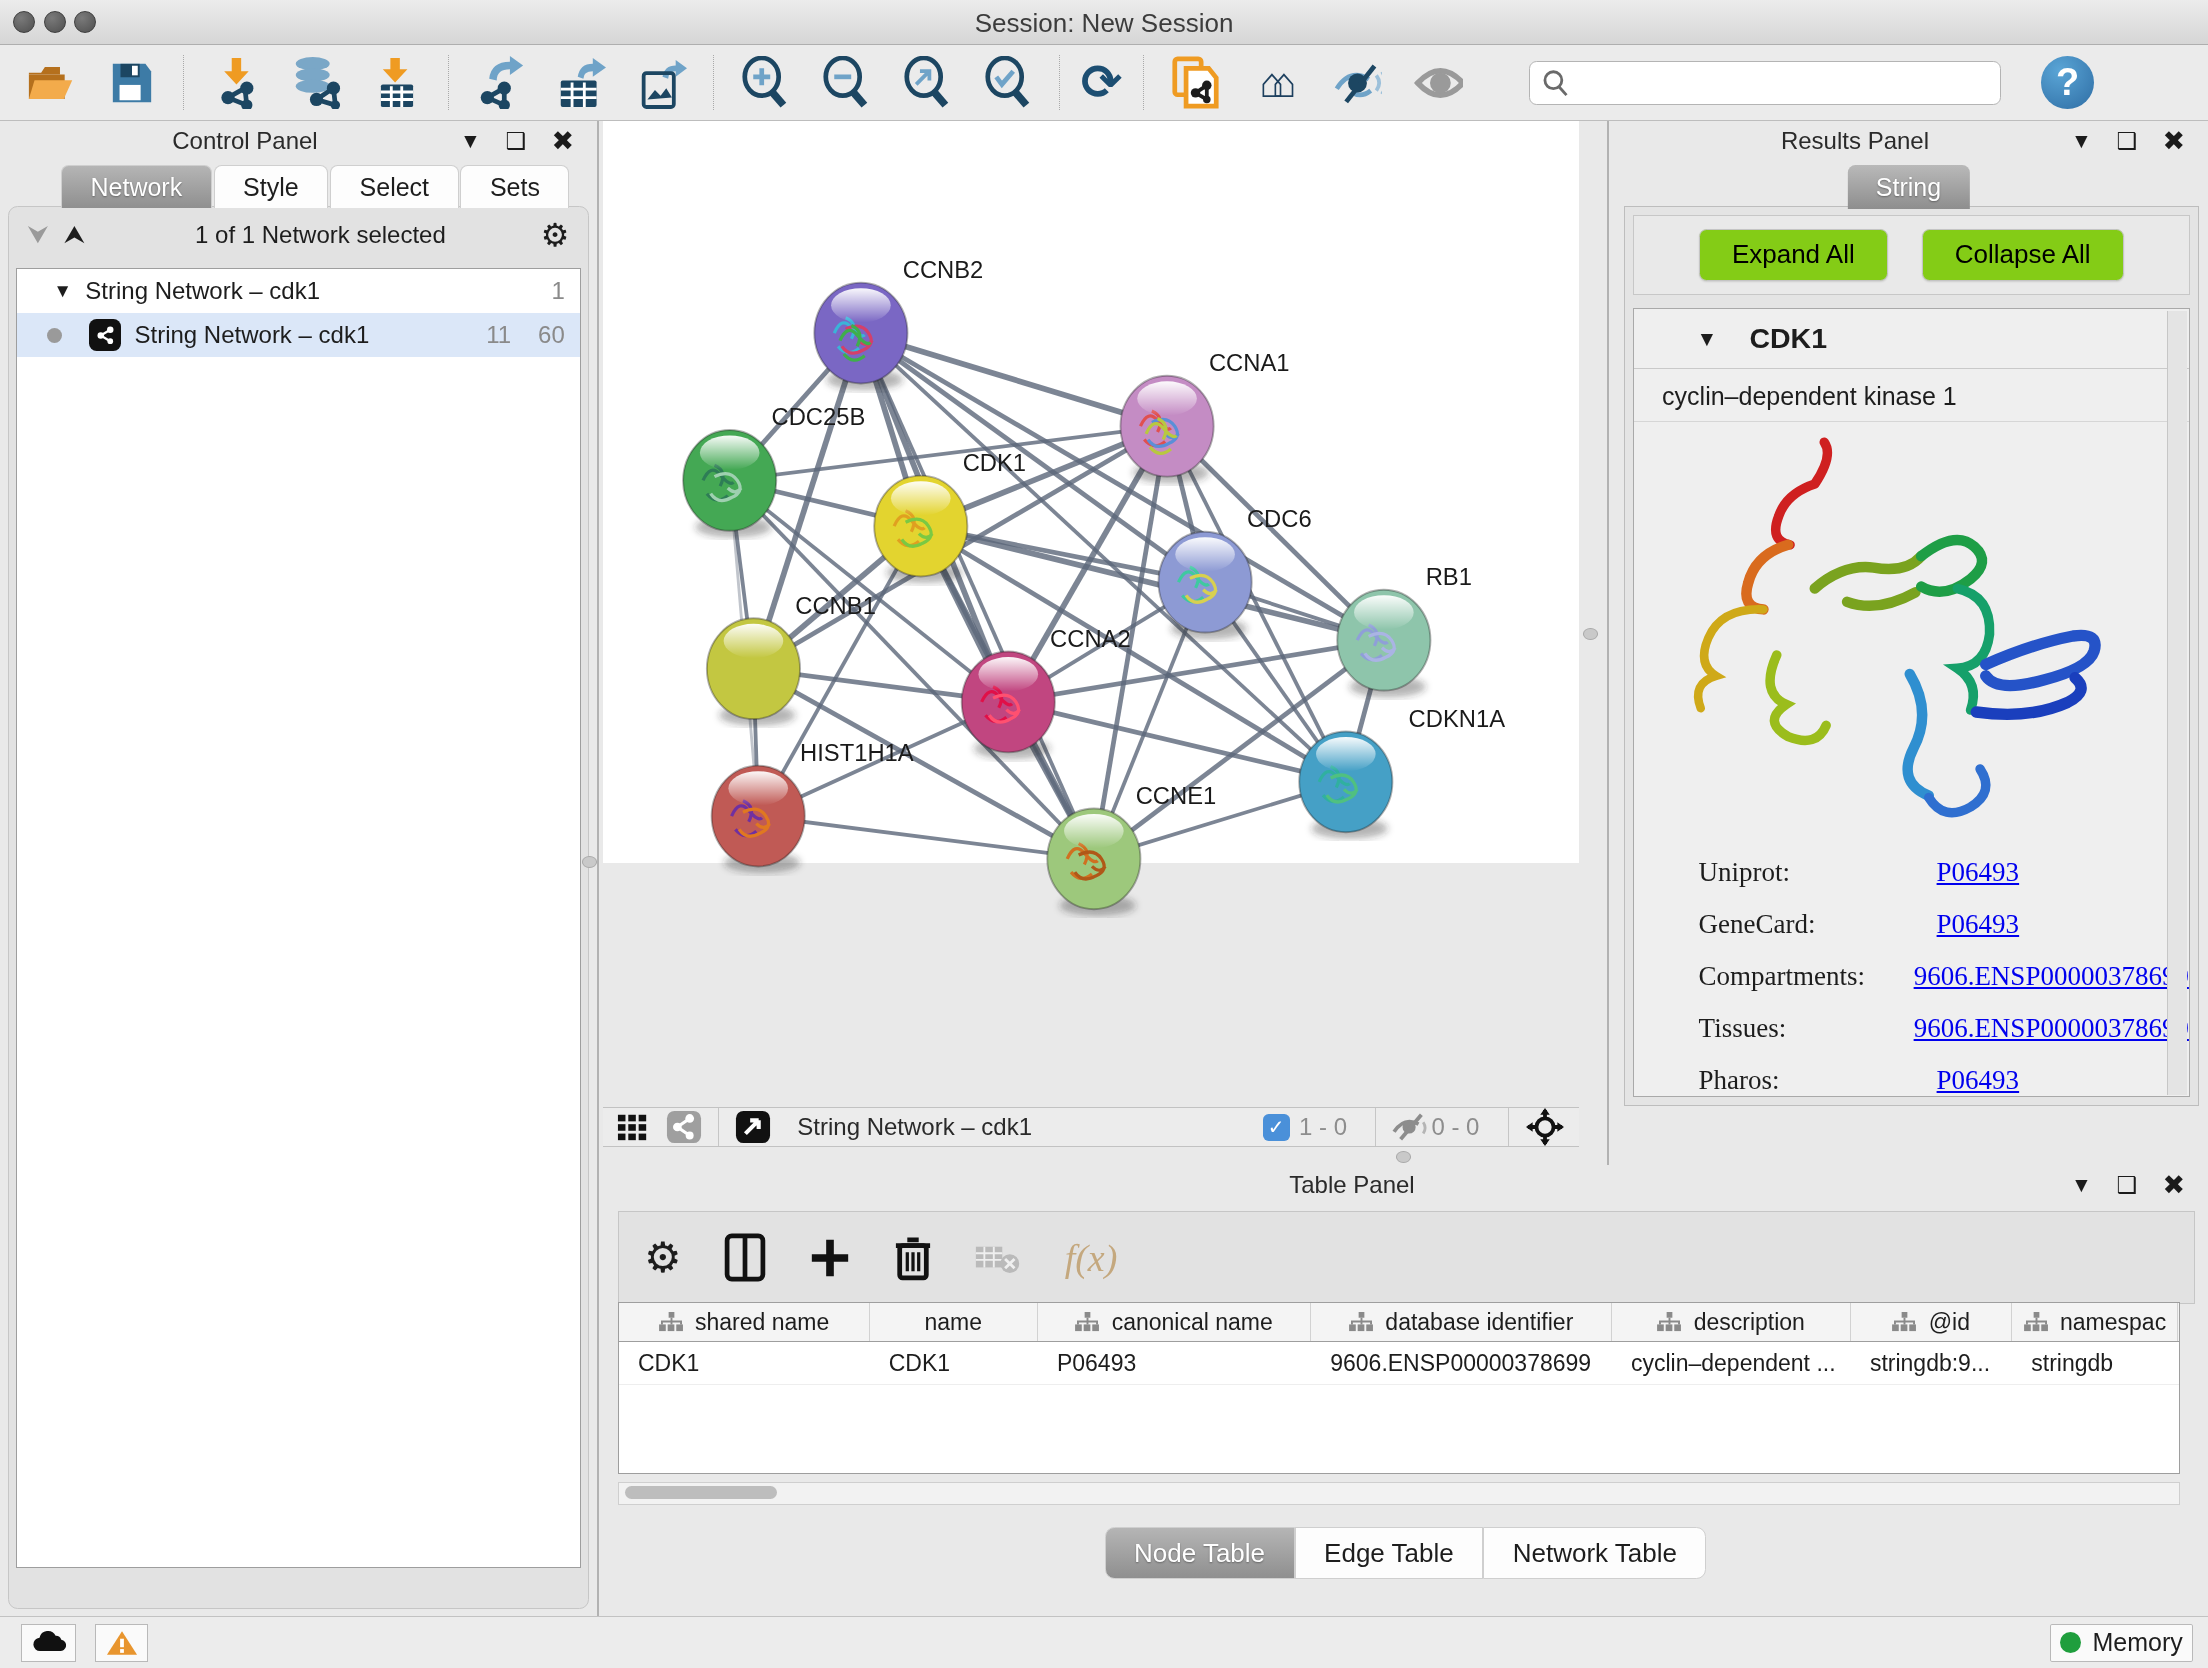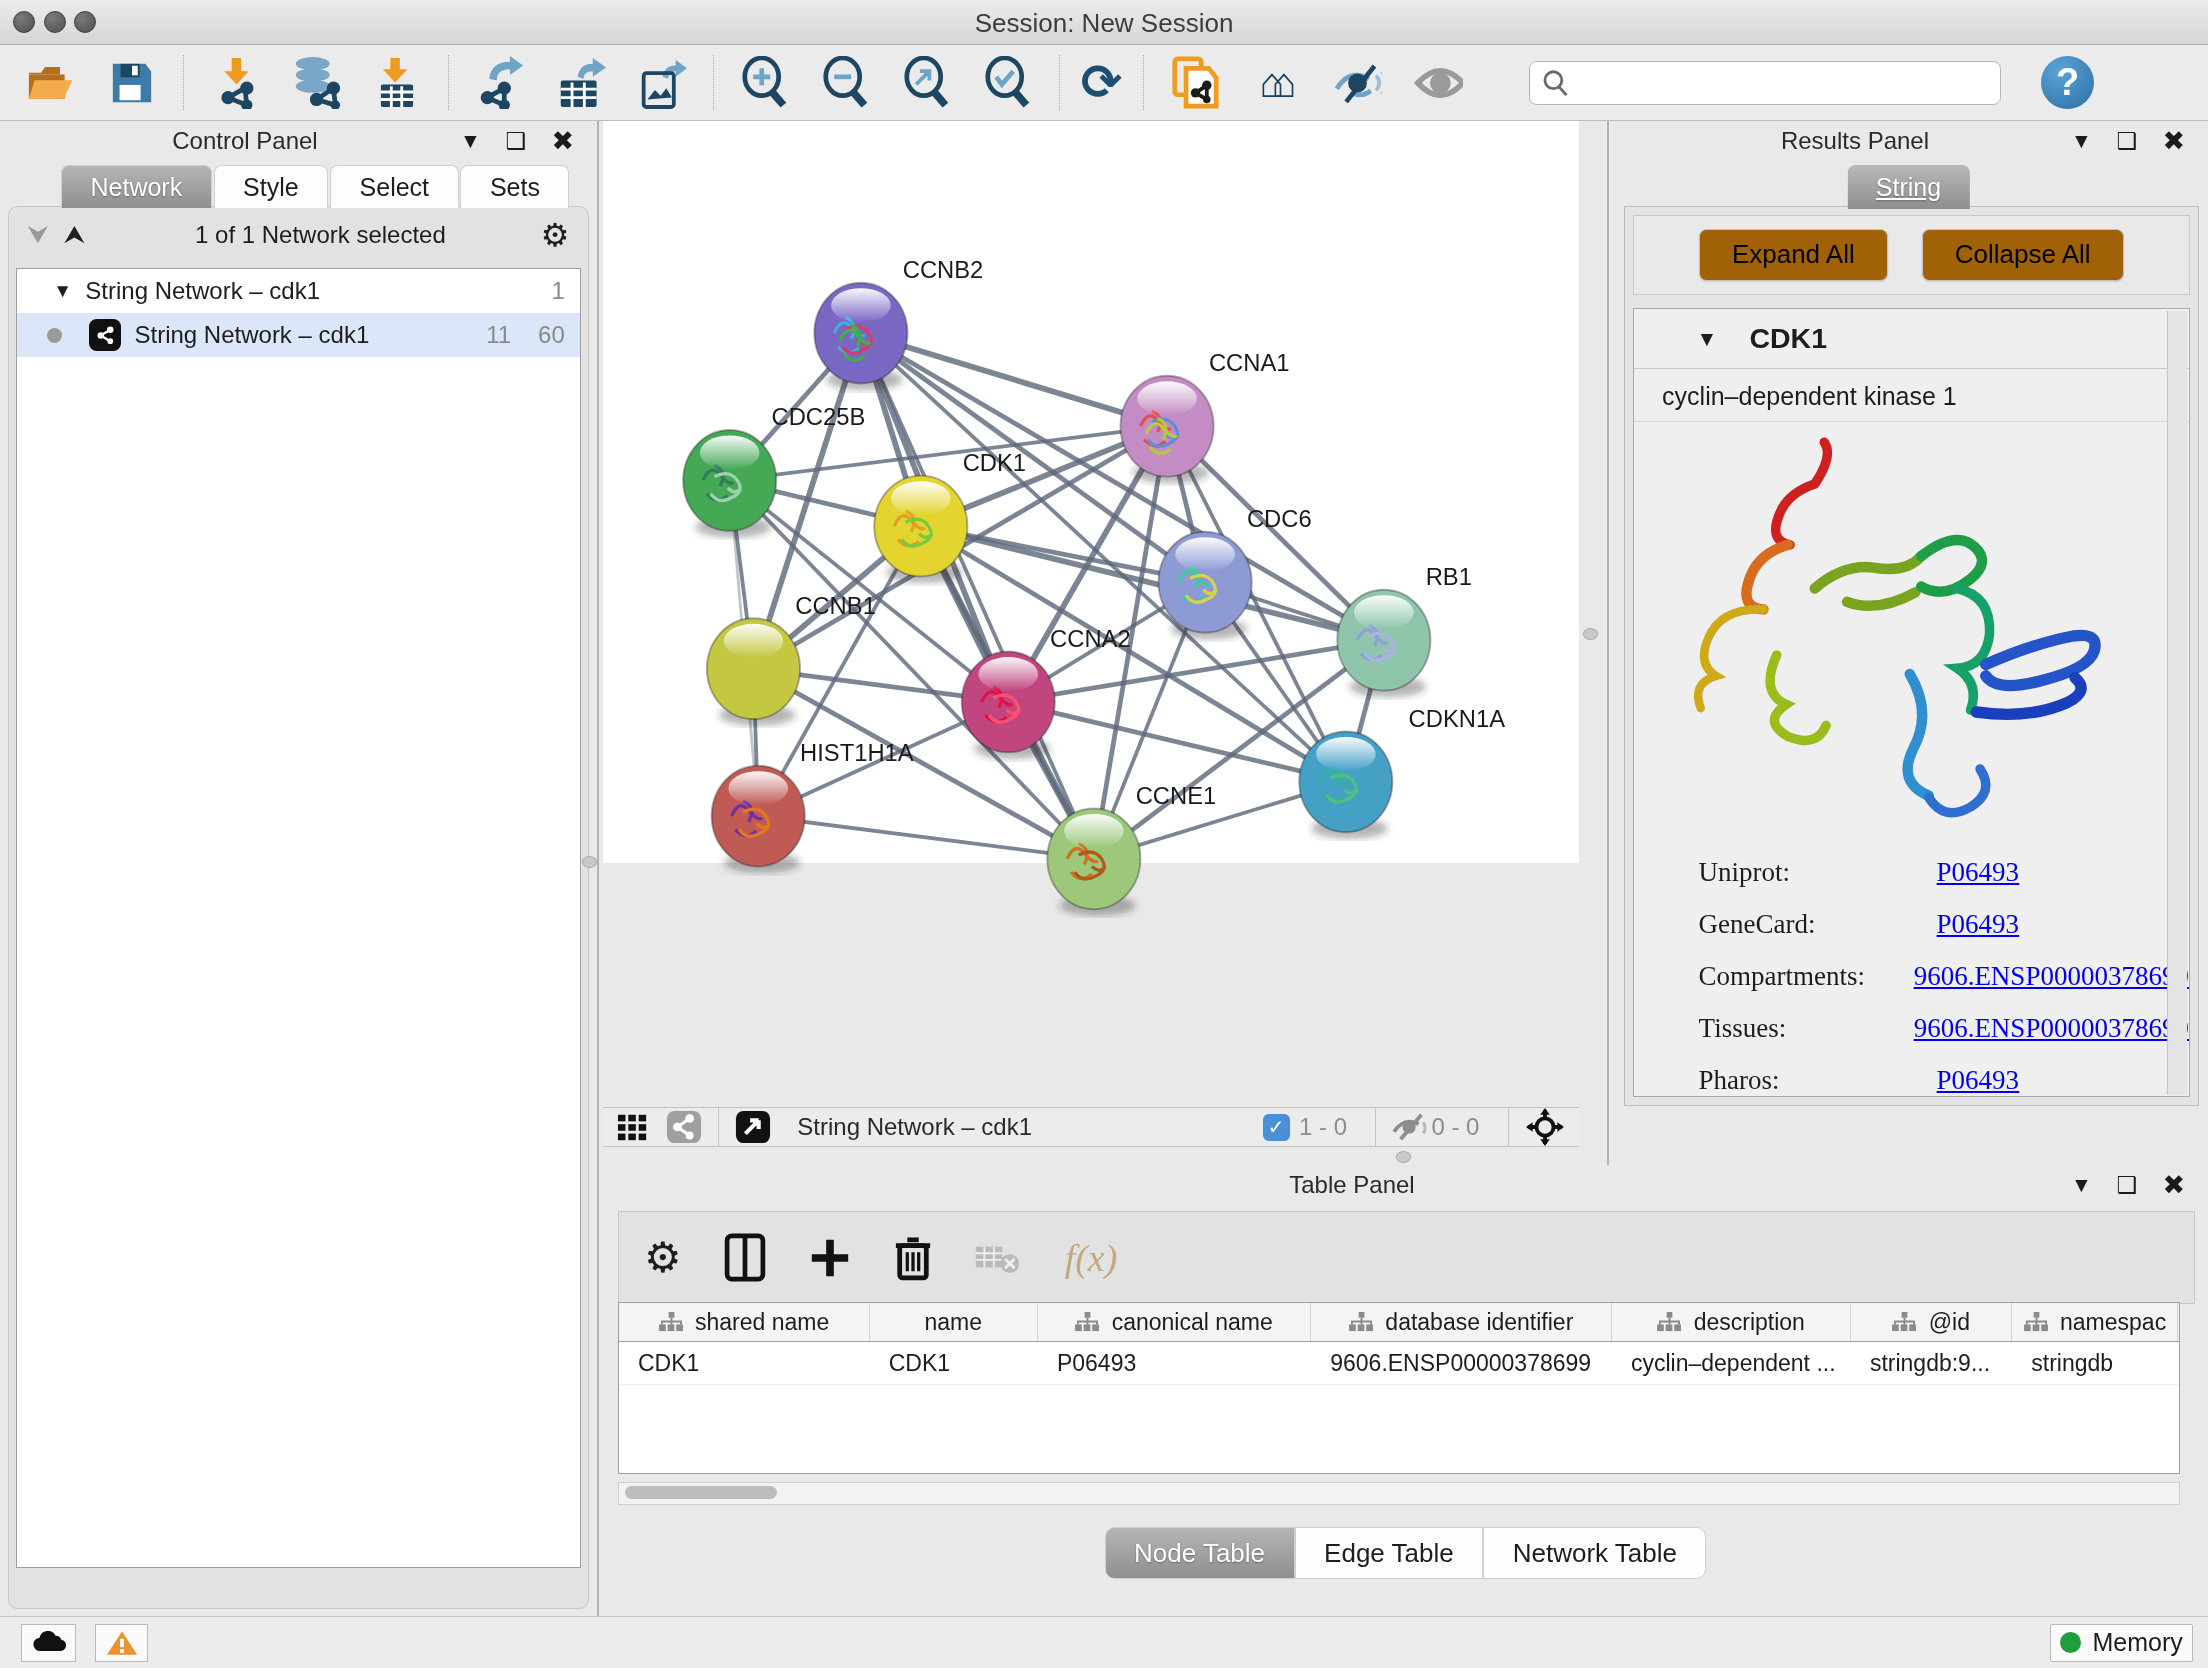--- a/index.html
+++ b/index.html
@@ -62,24 +62,24 @@
   .nb-title{color:#2a2a2a;margin-left:25px;flex:1;}
   .checkbox{width:27px;height:27px;border-radius:5.7px;background:#4a90d9;color:#fff;font-size:20px;
     display:flex;align-items:center;justify-content:center;margin-right:9.5px;}
   .nb-counts{margin-right:13.3px;}
   .splitter-dot{position:absolute;width:13.3px;height:9.5px;border-radius:50%;background:#c9c9c9;border:1px solid #a9a9a9;}
   
   .results-panel{position:absolute;left:1607px;top:121px;width:601px;height:1044px;background:#e9e9e9;
     border-left:2.9px solid #b2b2b2;box-sizing:border-box;}
   .string-tab{position:absolute;left:50%;top:44px;transform:translateX(-50%);
     background:linear-gradient(#b9b9b9,#8e8e8e);color:#fff;font-size:25px;padding:7.6px 28.5px;border-radius:7.6px 7.6px 0 0;
-    text-shadow:0 1px 1.9px rgba(0,0,0,.35);z-index:2;text-decoration:underline;}
+    text-shadow:0 1px 1.9px rgba(0,0,0,.35);z-index:2;}
   .rp-outer{position:absolute;left:15px;right:9.5px;top:85px;bottom:59px;background:#e4e4e4;border:1px solid #bdbdbd;}
   .rp-buttons{height:78px;display:flex;align-items:center;justify-content:center;gap:34px;border:1px solid #c7c7c7;margin:7.6px;background:#e9e9e9;}
-  .rp-btn{background:#a16207;border:1px solid #c4c4c4;border-radius:7.6px;font-size:26px;padding:9.5px 32px;box-shadow:0 1px 1.9px rgba(0,0,0,.12);text-align:right;}
+  .rp-btn{background:#84cc16;border:1px solid #c4c4c4;border-radius:7.6px;font-size:26px;padding:9.5px 32px;box-shadow:0 1px 1.9px rgba(0,0,0,.12);text-align:right;}
   .rp-inner{position:absolute;left:7.6px;right:7.6px;top:101px;bottom:7.6px;background:#efefef;border:1px solid #a9a9a9;}
   .rp-scroll{position:absolute;right:1.9px;top:1.9px;bottom:1.9px;width:19px;background:#e4e4e4;border-left:1px solid #c6c6c6;}
   .rp-gene-row{display:flex;align-items:center;height:59px;border-bottom:1px solid #c9c9c9;}
   .rp-gene-row .twisty{margin:0 32px 0 63px;font-size:21px;}
   .rp-gene{font-size:28.5px;font-weight:bold;}
   .rp-desc{font-size:25px;padding:13.3px 0 9.5px 28.5px;border-bottom:1px solid #d6d6d6;}
   .crosslinks{font-family:"Liberation Serif","DejaVu Serif",serif;padding:11.4px 0 0 38px;}
   .crosslinks h3{font-size:28.5px;margin:9.5px 0 17px 0;}
   .cl-row{display:flex;font-size:27px;margin-bottom:21px;}
   .cl-label{width:238px;padding-left:27px;}

